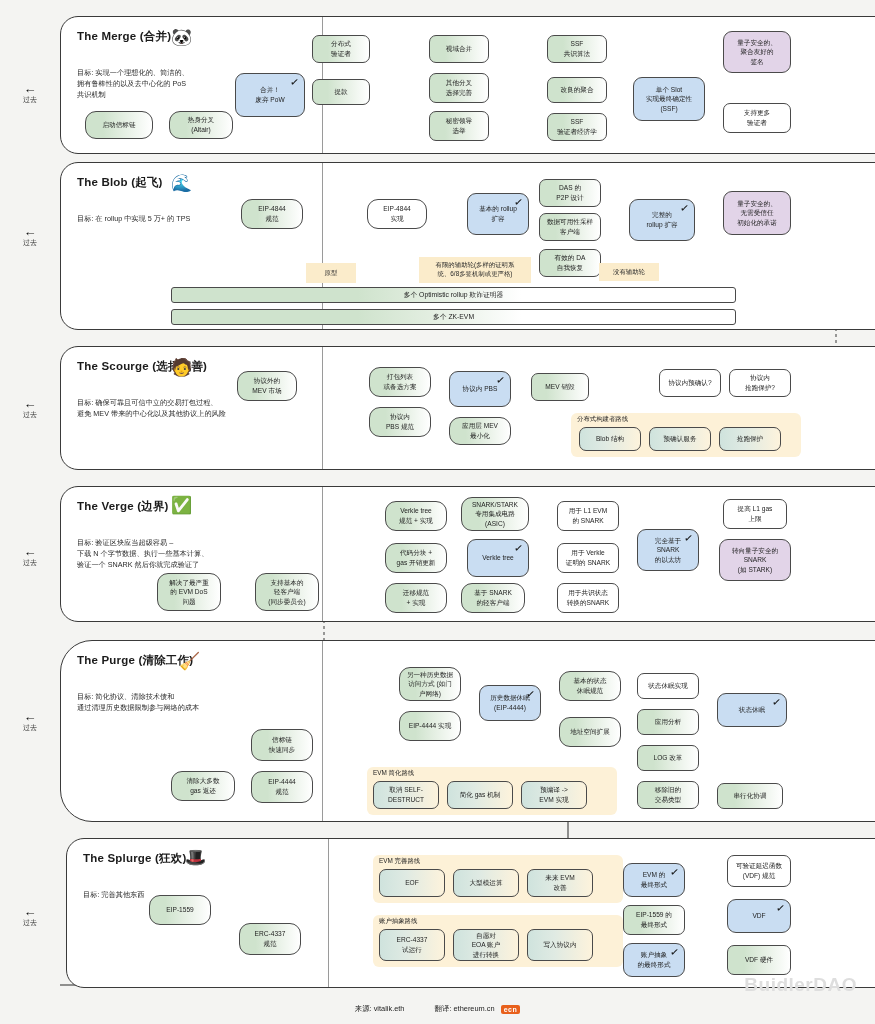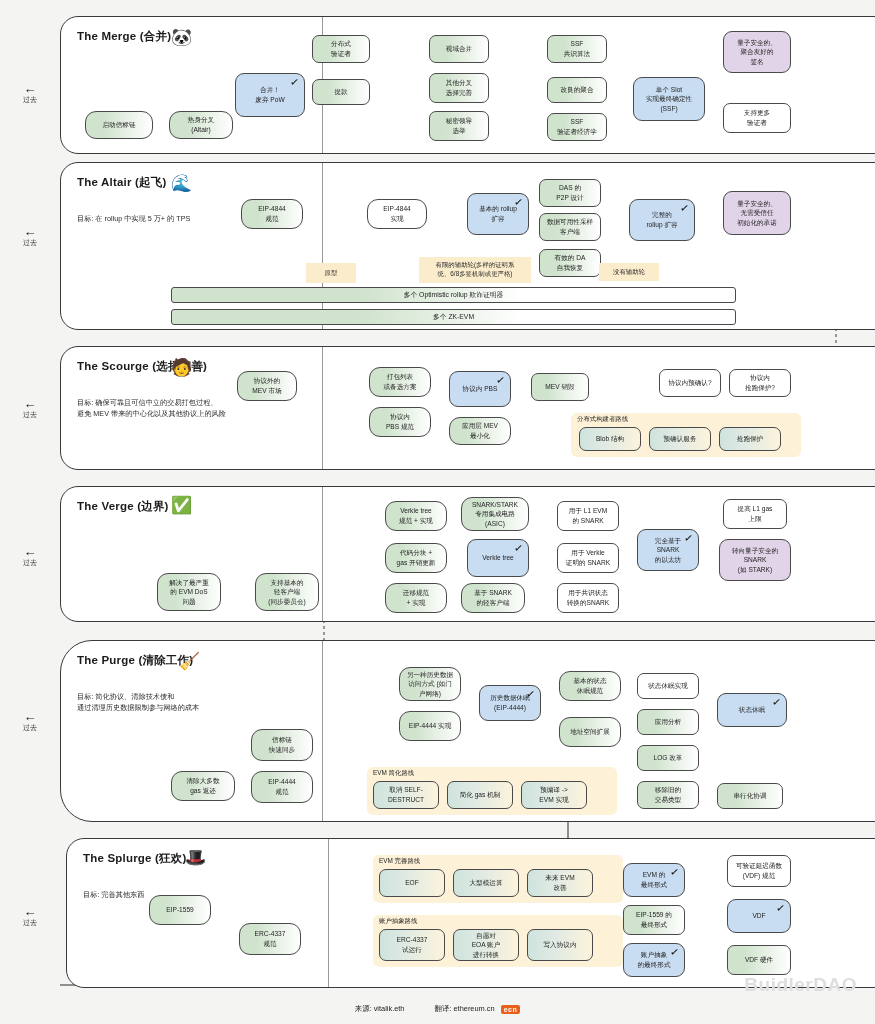--- a/index.html
+++ b/index.html
@@ -199,20 +199,23 @@
   <div class="side" style="left:817px;top:905px;">
     <div class="glyph">→</div>
     <div>未来</div>
     </div>
 
   <div class="section" style="top:16px;height:136px;">
     <div class="divider" style="left:261px;"></div>
     <div class="sec-title" style="left:16px;top:12px;">The Merge
 (合并)</div>
     <div class="sec-emoji" style="left:110px;top:12px;">🐼</div>
+    <div class="sec-goal" style="left:16px;top:50px;">目标: 实现一个理想化的、简洁的、
+拥有鲁棒性的以及去中心化的 PoS
+共识机制</div>
 
     <div class="node n-green n-round" style="left:24px;top:94px;width:68px;height:28px;">启动信标链</div>
     <div class="node n-green n-round" style="left:108px;top:94px;width:64px;height:28px;">热身分叉
 (Altair)</div>
     <div class="node n-blue" style="left:174px;top:56px;width:70px;height:44px;">
       <span>合并！
 废弃 PoW</span><span class="check">✓</span></div>
 
     <div class="node n-green" style="left:251px;top:18px;width:58px;height:28px;">分布式
 验证者</div>
@@ -236,21 +239,21 @@
 
     <div class="node n-purple" style="left:662px;top:14px;width:68px;height:42px;">量子安全的、
 聚合友好的
 签名</div>
     <div class="node n-white" style="left:662px;top:86px;width:68px;height:30px;">支持更多
 验证者</div>
   </div>
 
   <div class="section" style="top:162px;height:166px;">
     <div class="divider" style="left:261px;"></div>
-    <div class="sec-title" style="left:16px;top:12px;">The Altair
+    <div class="sec-title" style="left:16px;top:12px;">The Blob
 (起飞)</div>
     <div class="sec-emoji" style="left:110px;top:12px;">🌊</div>
     <div class="sec-goal" style="left:16px;top:50px;">目标: 在 rollup 中实现 5 万+ 的 TPS</div>
 
     <div class="node n-green n-round" style="left:180px;top:36px;width:62px;height:30px;">EIP-4844
 规范</div>
     <div class="node n-white n-round" style="left:306px;top:36px;width:60px;height:30px;">EIP-4844
 实现</div>
     <div class="node n-blue" style="left:406px;top:30px;width:62px;height:42px;">
       <span>基本的 rollup
@@ -311,20 +314,23 @@
     <div class="node n-amber" style="left:518px;top:80px;width:62px;height:24px;">Blob 结构</div>
     <div class="node n-amber" style="left:588px;top:80px;width:62px;height:24px;">预确认服务</div>
     <div class="node n-amber" style="left:658px;top:80px;width:62px;height:24px;">抢跑保护</div>
   </div>
 
   <div class="section" style="top:486px;height:134px;">
     <div class="divider" style="left:261px;"></div>
     <div class="sec-title" style="left:16px;top:12px;">The Verge
 (边界)</div>
     <div class="sec-emoji" style="left:110px;top:10px;">✅</div>
+    <div class="sec-goal" style="left:16px;top:50px;">目标: 验证区块应当超级容易 –
+下载 N 个字节数据、执行一些基本计算、
+验证一个 SNARK 然后你就完成验证了</div>
 
     <div class="node n-green n-round" style="left:96px;top:86px;width:64px;height:38px;">解决了最严重
 的 EVM DoS
 问题</div>
     <div class="node n-green n-round" style="left:194px;top:86px;width:64px;height:38px;">支持基本的
 轻客户端
 (同步委员会)</div>
 
     <div class="node n-green n-round" style="left:324px;top:14px;width:62px;height:30px;">Verkle tree
 规范 + 实现</div>

